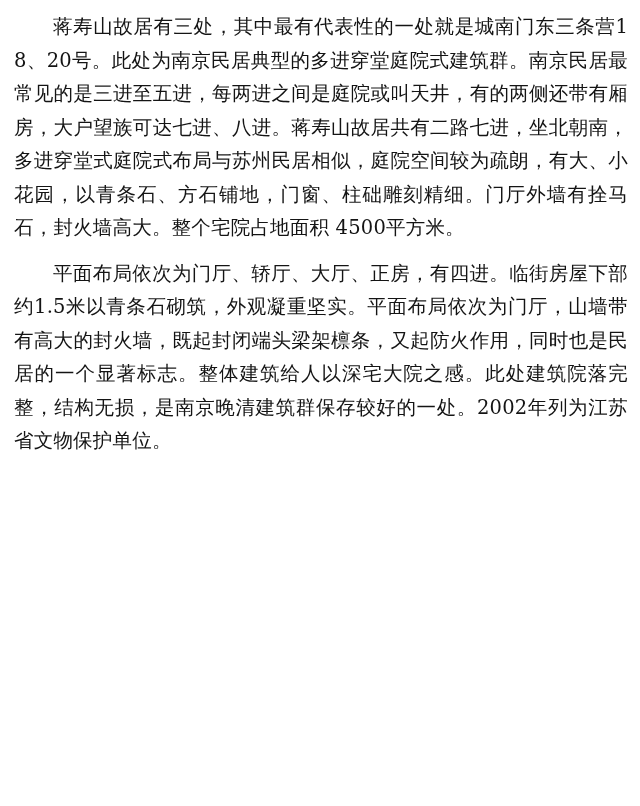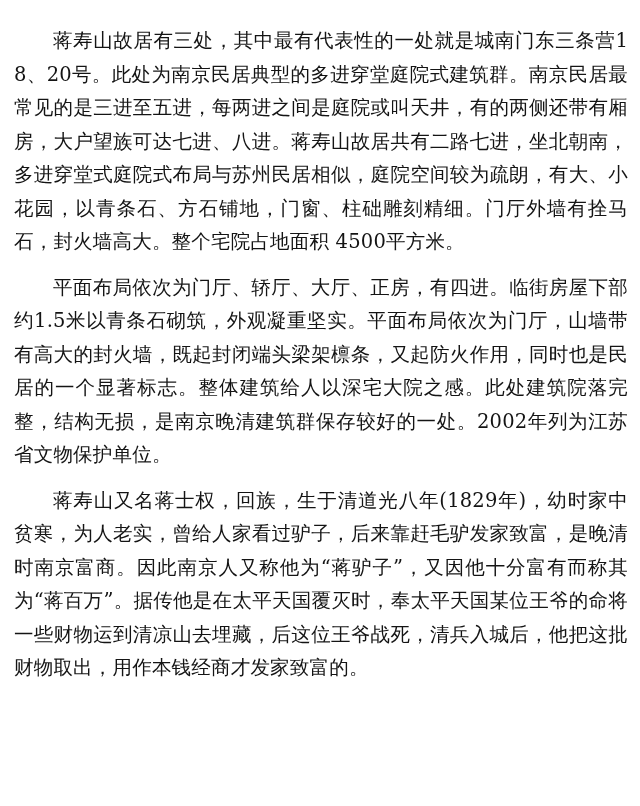--- a/index.html
+++ b/index.html
@@ -11,21 +11,21 @@
     width: 640px;
     height: 806px;
     font-family: "DejaVu Serif", "Liberation Serif", serif;
     color: #1a1a1a;
     overflow: hidden;
   }
   .page {
     width: 640px;
     height: 648px;
     box-sizing: border-box;
-    padding: 24px 12px 0 14px;
+    padding: 10px 12px 0 14px;
     background: #ffffff;
   }
   .para {
     font-size: 19.5px;
     line-height: 33.5px;
     text-align: justify;
     text-justify: inter-ideograph;
     margin: 0 0 12px 0;
     text-indent: 2em;
     letter-spacing: 0.2px;
@@ -35,14 +35,13 @@
   .para:last-child {
     margin-bottom: 0;
   }
 </style>
 </head>
 <body>
 
 <div class="page">
   <p class="para">蒋寿山故居有三处，其中最有代表性的一处就是城南门东三条营18、20号。此处为南京民居典型的多进穿堂庭院式建筑群。南京民居最常见的是三进至五进，每两进之间是庭院或叫天井，有的两侧还带有厢房，大户望族可达七进、八进。蒋寿山故居共有二路七进，坐北朝南，多进穿堂式庭院式布局与苏州民居相似，庭院空间较为疏朗，有大、小花园，以青条石、方石铺地，门窗、柱础雕刻精细。门厅外墙有拴马石，封火墙高大。整个宅院占地面积 4500平方米。</p>
   <p class="para">平面布局依次为门厅、轿厅、大厅、正房，有四进。临街房屋下部约1.5米以青条石砌筑，外观凝重坚实。平面布局依次为门厅，山墙带有高大的封火墙，既起封闭端头梁架檩条，又起防火作用，同时也是民居的一个显著标志。整体建筑给人以深宅大院之感。此处建筑院落完整，结构无损，是南京晚清建筑群保存较好的一处。2002年列为江苏省文物保护单位。</p>
-  <p class="para">蒋寿山又名蒋士权，回族，生于清道光八年(1829年)，幼时家中贫寒，为人老实，曾给人家看过驴子，后来靠赶毛驴发家致富，是晚清时南京富商。因此南京人又称他为“蒋驴子”，又因他十分富有而称其为“蒋百万”。据传他是在太平天国覆灭时，奉太平天国某位王爷的命将一些财物运到清凉山去埋藏，后这位王爷战死，清兵入城后，他把这批财物取出，用作本钱经商才发家致富的。</p>
 </div>
 
 </body></html>

